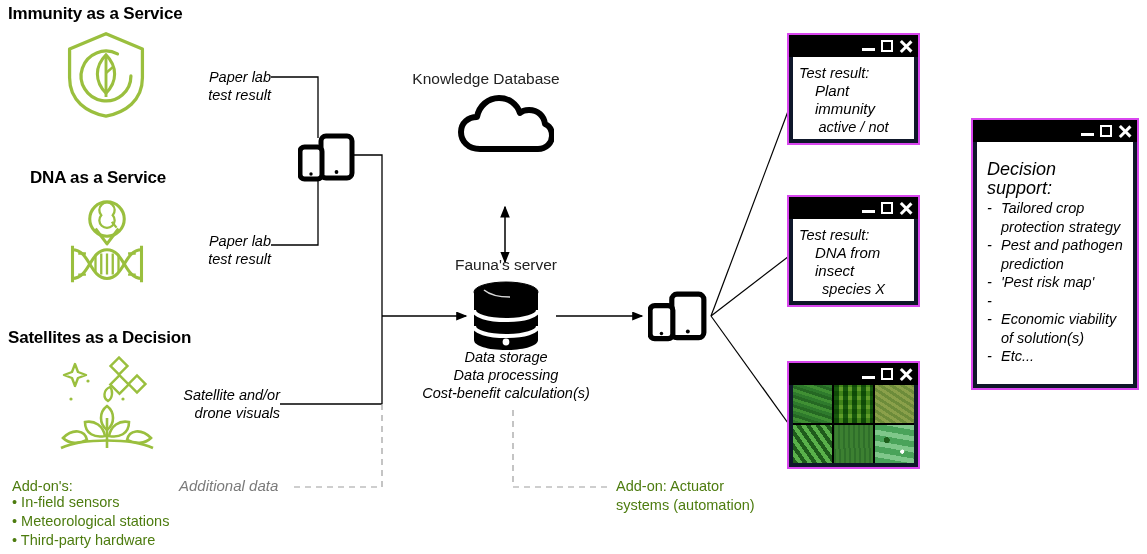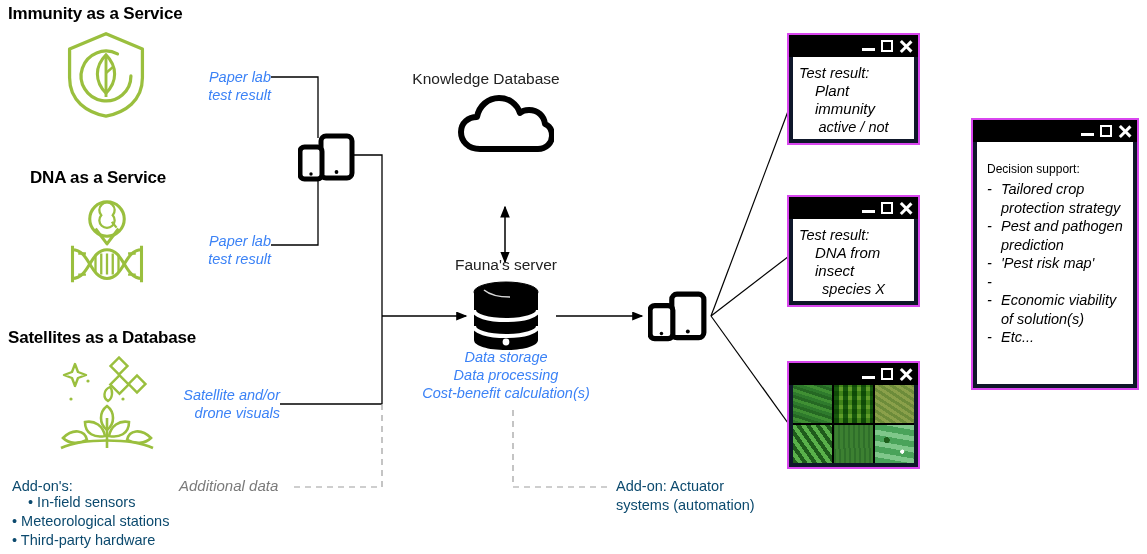--- a/index.html
+++ b/index.html
@@ -19,32 +19,32 @@
     font-weight:bold;
     font-size:17px;
     letter-spacing:-0.2px;
     color:#000;
     white-space:nowrap;
   }
   .italic-label{
     font-style:italic;
     font-size:14.5px;
     line-height:18px;
-    color:#3b82f6;
+    color:#000000;
     white-space:nowrap;
   }
   .node-title{
     font-size:15.5px;
     color:#222;
     white-space:nowrap;
   }
   .addon-text{
     font-size:14.5px;
     line-height:19.5px;
-    color:#0c4a6e;
+    color:#4d7c0f;
     white-space:nowrap;
   }
   .addon-italic{
     font-size:15px;
     font-style:italic;
     color:#7a7a7a;
     white-space:nowrap;
   }
   .center{text-align:center;}
   .rightal{text-align:right;}
@@ -86,21 +86,21 @@
     box-sizing:border-box;
     padding:7px 6px;
     overflow:hidden;
   }
 
   .res-l1{font-style:italic;font-size:14.5px;line-height:18px;}
   .res-l2{font-style:italic;font-size:15px;line-height:18px;padding-left:16px;}
   .res-l3{font-style:italic;font-size:14.5px;line-height:18px;text-align:center;}
 
   
-  .ds-title{font-size:12px;line-height:19px;margin-bottom:1px;}
+  .ds-title{font-style:italic;font-size:18px;line-height:19px;margin-bottom:1px;}
   .ds-row{display:flex;font-style:italic;font-size:14.5px;line-height:18.5px;}
   .ds-dash{width:14px;flex:0 0 14px;}
   .ds-txt{flex:1;white-space:normal;}
 
   
   .tilegrid{
     display:grid;
     grid-template-columns:repeat(3,1fr);
     grid-template-rows:repeat(2,1fr);
     gap:2px;
@@ -178,21 +178,21 @@
       <path d="M40,62 L40,80 M46,60 L46,82 M52,60 L52,82 M58,60 L58,82 M64,62 L64,80" stroke="#9ABF3E" stroke-width="2.4" fill="none"></path>
       <path d="M22,60 L30,60 M22,82 L30,82 M74,60 L82,60 M74,82 L82,82" stroke="#9ABF3E" stroke-width="2.4" fill="none"></path>
     </svg>
   </div>
 
   <div class="abs italic-label rightal" style="left:121px;top:232px;width:150px;">
     <div>Paper lab</div>
     <div>test result</div>
   </div>
 
-  <div class="abs svc-title" style="left:8px;top:328px;">Satellites as a Database</div>
+  <div class="abs svc-title" style="left:8px;top:328px;">Satellites as a Decision</div>
 
   <div class="abs" style="left:55px;top:356px;width:104px;height:100px;">
     <svg viewBox="0 0 104 100" width="104" height="100">
 
       <path d="M20,8 L23,16 L31,19 L23,22 L20,30 L17,22 L9,19 L17,16 Z" fill="none" stroke="#9ABF3E" stroke-width="2.4" stroke-linejoin="round"></path>
       <circle cx="33" cy="25" r="1.6" fill="#9ABF3E"></circle>
       <circle cx="16" cy="43" r="1.6" fill="#9ABF3E"></circle>
       <circle cx="68" cy="43" r="1.6" fill="#9ABF3E"></circle>
 
       <rect x="58" y="4" width="12" height="12" fill="none" stroke="#9ABF3E" stroke-width="2.4" transform="rotate(45 64 10)"></rect>
@@ -350,21 +350,21 @@
         <span class="ds-txt">Economic viability of solution(s)</span>
       </div>
       <div class="ds-row">
         <span class="ds-dash">-</span>
         <span class="ds-txt">Etc...</span>
       </div>
     </div>
   </div>
 
   <div class="abs addon-text" style="left:12px;top:477px;">Add-on's:</div>
-  <div class="abs addon-text" style="left:12px;top:493px;margin-left:16px;">• In-field sensors</div>
+  <div class="abs addon-text" style="left:12px;top:493px;">• In-field sensors</div>
   <div class="abs addon-text" style="left:12px;top:531px;">• Third-party hardware</div>
   <div class="abs addon-text" style="left:12px;top:512px;">• Meteorological stations</div>
 
   <div class="abs addon-italic" style="left:179px;top:477px;">Additional data</div>
 
   <div class="abs addon-text" style="left:616px;top:477px;">Add-on: Actuator</div>
   <div class="abs addon-text" style="left:616px;top:496px;">systems (automation)</div>
 
 </div>
 

